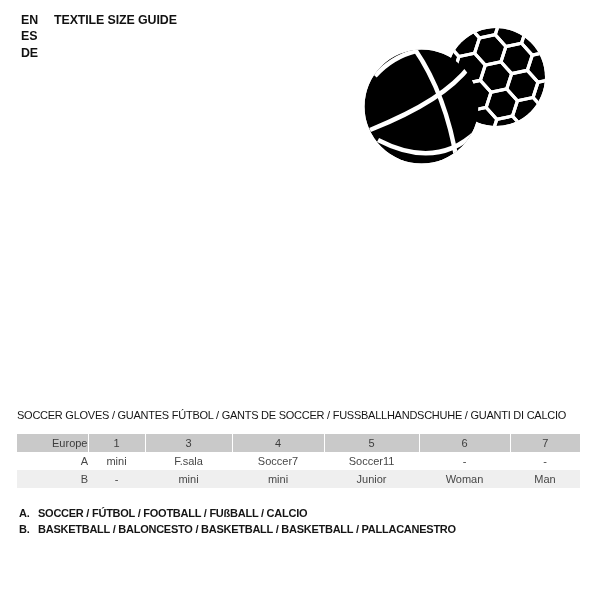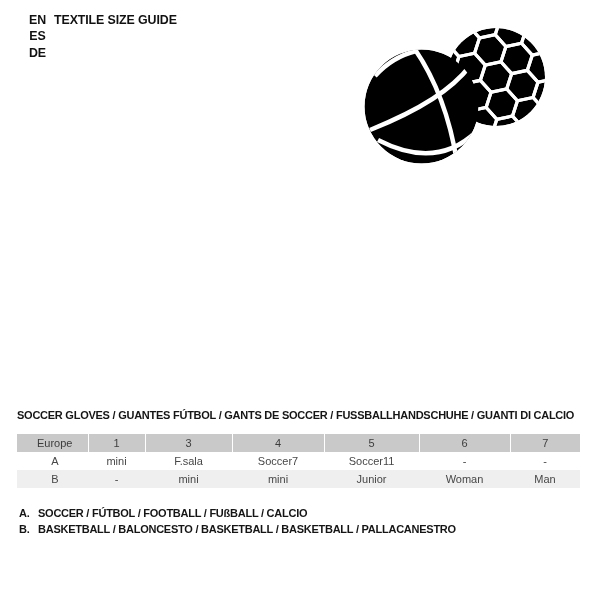--- a/index.html
+++ b/index.html
@@ -2,47 +2,47 @@
 <html><head>
 <meta charset="utf-8">
 <style>
   html,body{margin:0;padding:0;}
   body{
     width:600px;height:600px;position:relative;background:#fff;
     font-family:"Liberation Sans", sans-serif;color:#111;overflow:hidden;
   }
 
   
-  .lang-list{position:absolute;left:21px;top:12px;text-align:center;}
+  .lang-list{position:absolute;left:21px;top:12px;}
   .lang-row{display:flex;line-height:16.3px;font-size:12.4px;font-weight:bold;letter-spacing:-0.1px;}
   .lang-code{width:33px;flex:0 0 33px;}
   .lang-label{white-space:nowrap;}
 
   
   .balls{position:absolute;left:360px;top:10px;width:190px;height:170px;}
 
   
   .table-title{
     position:absolute;left:17px;top:409px;width:570px;
-    font-size:11px;font-weight:bold;letter-spacing:-0.25px;white-space:nowrap;color:#151515;
+    font-size:11px;font-weight:normal;letter-spacing:-0.25px;white-space:nowrap;color:#151515;
   }
 
   
   .size-table{
     position:absolute;left:17px;top:434px;width:563px;
     border-collapse:collapse;table-layout:fixed;
     font-size:11px;color:#474747;
   }
   .size-table th,.size-table td{
     height:18px;padding:0;font-weight:normal;text-align:center;
     white-space:nowrap;overflow:hidden;vertical-align:middle;
   }
   .size-table thead th{background:#c9c9c9;border-right:1px solid #fff;color:#3d3d3d;}
   .size-table thead th:last-child{border-right:none;}
-  .size-table .cell-left{text-align:center;padding-left:5px;}
+  .size-table .cell-left{text-align:right;padding-left:5px;}
   .size-table tr.row-b td{background:#efefef;}
 
   
   .footnotes{position:absolute;left:19px;top:506px;}
   .footnote{display:flex;line-height:15.6px;font-size:11px;font-weight:bold;letter-spacing:-0.25px;color:#151515;}
   .fn-label{width:19px;flex:0 0 19px;}
   .fn-text{white-space:nowrap;}
 </style>
 </head>
 <body>

